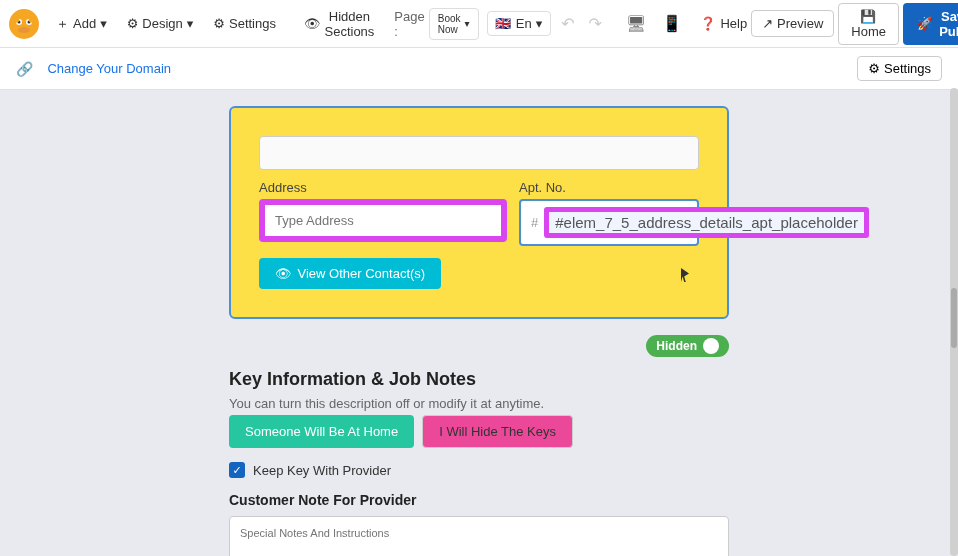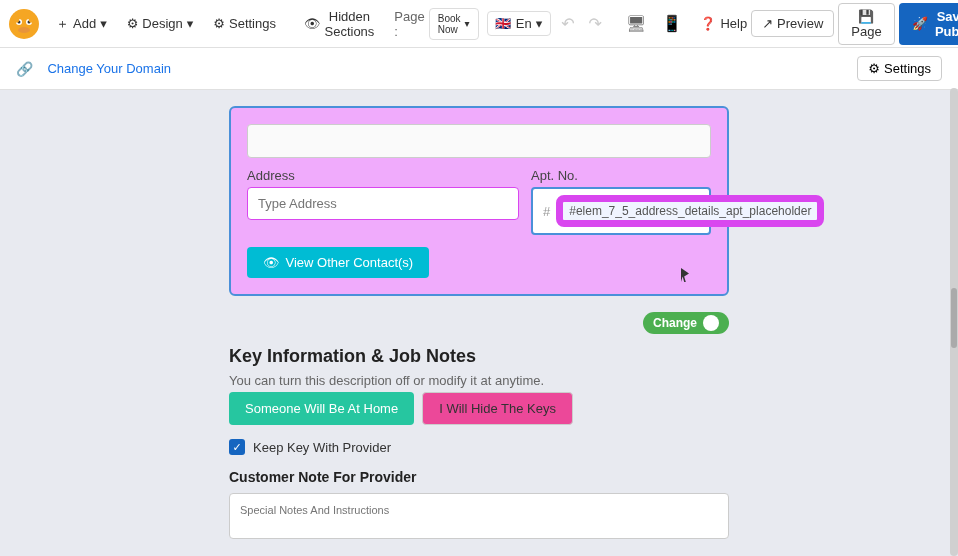--- a/index.html
+++ b/index.html
@@ -63,39 +63,39 @@
     }
 
     
     .main-content {
       background: #e8eaf0; height: calc(556px - 48px - 40px); overflow-y: auto;
       padding: 16px 0; display: flex; flex-direction: column; align-items: center;
     }
 
     
     .form-card {
-      background: #f0abfc; border: 2px solid #4a90d9; border-radius: 6px;
-      width: 500px; padding: 16px; margin-bottom: 16px;
+      background: #fde047; border: 2px solid #4a90d9; border-radius: 6px;
+      width: 500px; padding: 28px; margin-bottom: 16px;
     }
 
     .form-row { display: flex; gap: 12px; margin-bottom: 12px; }
     .form-group { display: flex; flex-direction: column; gap: 4px; flex: 1; }
     .form-label { font-size: 13px; color: #444; font-weight: 500; }
     .form-input {
-      border: 1px solid #d946ef; border-radius: 4px; padding: 8px 10px;
+      border: 6px solid #d946ef; border-radius: 4px; padding: 8px 10px;
       font-size: 13px; color: #999; width: 100%;
     }
     .apt-input-wrapper {
       border: 2px solid #4a90d9; border-radius: 4px; padding: 6px 10px;
       display: flex; align-items: center; gap: 6px; background: #fff;
     }
     .apt-input-wrapper .hash { color: #999; font-size: 13px; }
     .apt-placeholder-tag {
-      background: #f0f4ff; border: 7px solid #d946ef; border-radius: 8px;
-      font-size: 12px; color: #555; padding: 2px 6px;
+      background: #f0f4ff; border: 5px solid #d946ef; border-radius: 3px;
+      font-size: 15px; color: #555; padding: 2px 6px;
     }
 
     .view-contacts-btn {
       background: #00bcd4; color: #fff; border: none; border-radius: 4px;
       padding: 8px 16px; font-size: 13px; cursor: pointer; display: flex;
       align-items: center; gap: 6px; margin-top: 4px;
     }
 
     
     .section-area {
@@ -238,21 +238,21 @@
     <span>Help</span>
   </button>
 
   <button class="btn-preview">
     <span>↗</span>
     <span>Preview</span>
   </button>
 
   <button class="btn-save">
     <span>💾</span>
-    <span>Page</span>
+    <span>Home</span>
   </button>
 
   <button class="btn-save-publish">
     <span>🚀</span>
     <span>Save &amp; Publish</span>
   </button>
 </div>
 
 <div class="url-bar">
   <span style="color:#666;">🔗</span>
@@ -291,21 +291,21 @@
     <button class="view-contacts-btn">
       <span>👁</span>
       <span>View Other Contact(s)</span>
     </button>
   </div>
 
   <div class="section-area">
 
     <div class="enabled-toggle-row">
       <div class="enabled-badge">
-        <span>Change</span>
+        <span>Hidden</span>
         <span class="toggle-circle"></span>
       </div>
     </div>
 
     <h2 class="section-title">Key Information &amp; Job Notes</h2>
     <p class="section-desc">You can turn this description off or modify it at anytime.</p>
 
     <div class="key-buttons">
       <button class="key-btn-active">Someone Will Be At Home</button>
       <button class="key-btn-inactive">I Will Hide The Keys</button>

